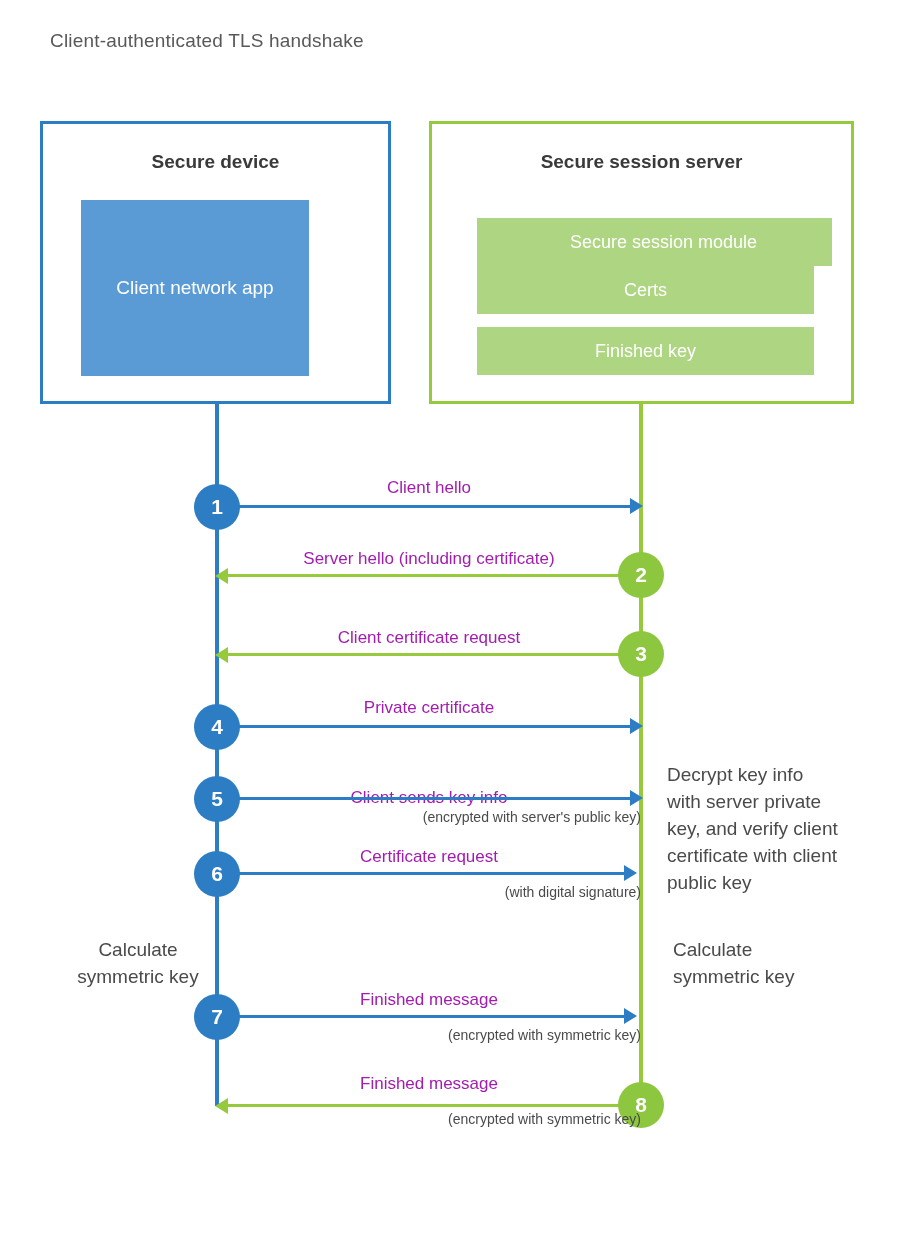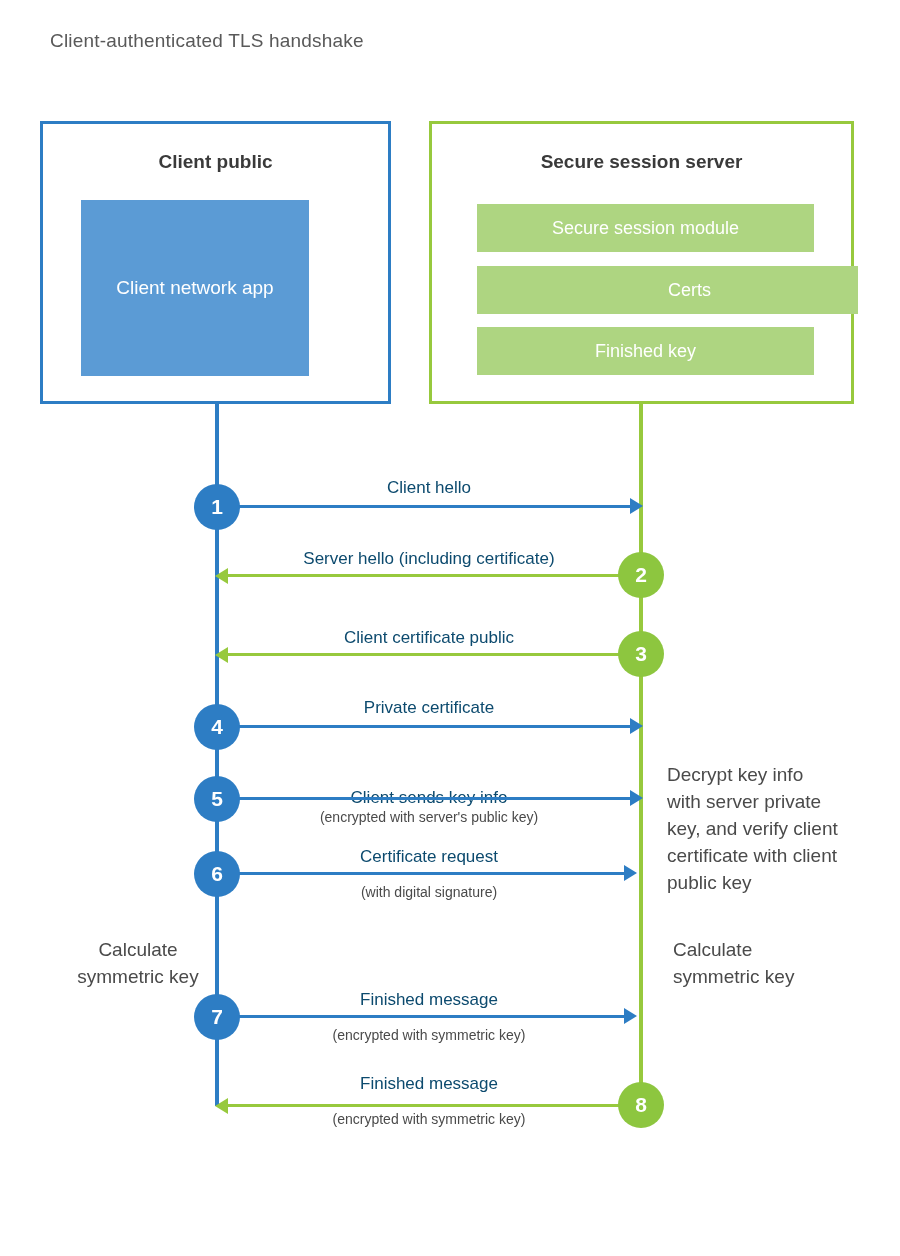--- a/index.html
+++ b/index.html
@@ -91,22 +91,22 @@
     width: 337px;
     height: 48px;
     background: #aed581;
     color: #ffffff;
     font-size: 18px;
     display: flex;
     align-items: center;
     justify-content: center;
     text-align: center;
   }
-  .server-bar.b0 { top: 80px; }
-  .server-bar.b1 { top: 142px; padding-left: 44px; }
+  .server-bar.b0 { top: 94px; padding-left: 18px; }
+  .server-bar.b1 { top: 142px; }
   .server-bar.b2 { top: 203px; }
 
   
   .lifeline {
     position: absolute;
     width: 4px;
   }
   .lifeline.client-line {
     left: 215px;
     top: 404px;
@@ -147,26 +147,26 @@
     align-items: center;
     justify-content: center;
   }
   .step-badge.blue { background: #2d7dc4; }
   .step-badge.green { background: #8dc63f; }
 
   .msg-label {
     position: absolute;
     text-align: center;
     font-size: 17px;
-    color: #0c4a6e;
+    color: #a21caf;
     white-space: nowrap;
   }
   .msg-sublabel {
     position: absolute;
-    text-align: center;
+    text-align: right;
     font-size: 14px;
     color: #4a4a4a;
     white-space: nowrap;
   }
 
   
   .side-note {
     position: absolute;
     font-size: 19px;
     line-height: 1.42;
@@ -190,21 +190,21 @@
   }
 </style>
 </head>
 <body>
 
 <div class="canvas">
 
   <div class="diagram-title">Client-authenticated TLS handshake</div>
 
   <div class="party-box client">
-    <div class="party-title">Client public</div>
+    <div class="party-title">Secure device</div>
     <div class="client-app">Client network app</div>
   </div>
 
   <div class="party-box server">
     <div class="party-title">Secure session server</div>
     <div class="server-bar b0">Secure session module</div>
     <div class="server-bar b1">Certs</div>
     <div class="server-bar b2">Finished key</div>
   </div>
 
@@ -214,21 +214,21 @@
   <div class="msg-label" style="left:217px;top:478px;width:424px;">Client hello</div>
   <div class="msg-line blue" style="left:230px;top:505px;width:402px;"></div>
   <div class="arrow-head right blue" style="left:630px;top:498px;"></div>
   <div class="step-badge blue" style="left:194px;top:484px;">1</div>
 
   <div class="msg-label" style="left:217px;top:549px;width:424px;">Server hello (including certificate)</div>
   <div class="msg-line green" style="left:228px;top:574px;width:402px;"></div>
   <div class="arrow-head left green" style="left:215px;top:568px;"></div>
   <div class="step-badge green" style="left:618px;top:552px;">2</div>
 
-  <div class="msg-label" style="left:217px;top:628px;width:424px;">Client certificate public</div>
+  <div class="msg-label" style="left:217px;top:628px;width:424px;">Client certificate request</div>
   <div class="msg-line green" style="left:228px;top:653px;width:402px;"></div>
   <div class="arrow-head left green" style="left:215px;top:647px;"></div>
   <div class="step-badge green" style="left:618px;top:631px;">3</div>
 
   <div class="msg-label" style="left:217px;top:698px;width:424px;">Private certificate</div>
   <div class="msg-line blue" style="left:230px;top:725px;width:402px;"></div>
   <div class="arrow-head right blue" style="left:630px;top:718px;"></div>
   <div class="step-badge blue" style="left:194px;top:704px;">4</div>
 
   <div class="msg-label" style="left:217px;top:788px;width:424px;">Client sends key info</div>

